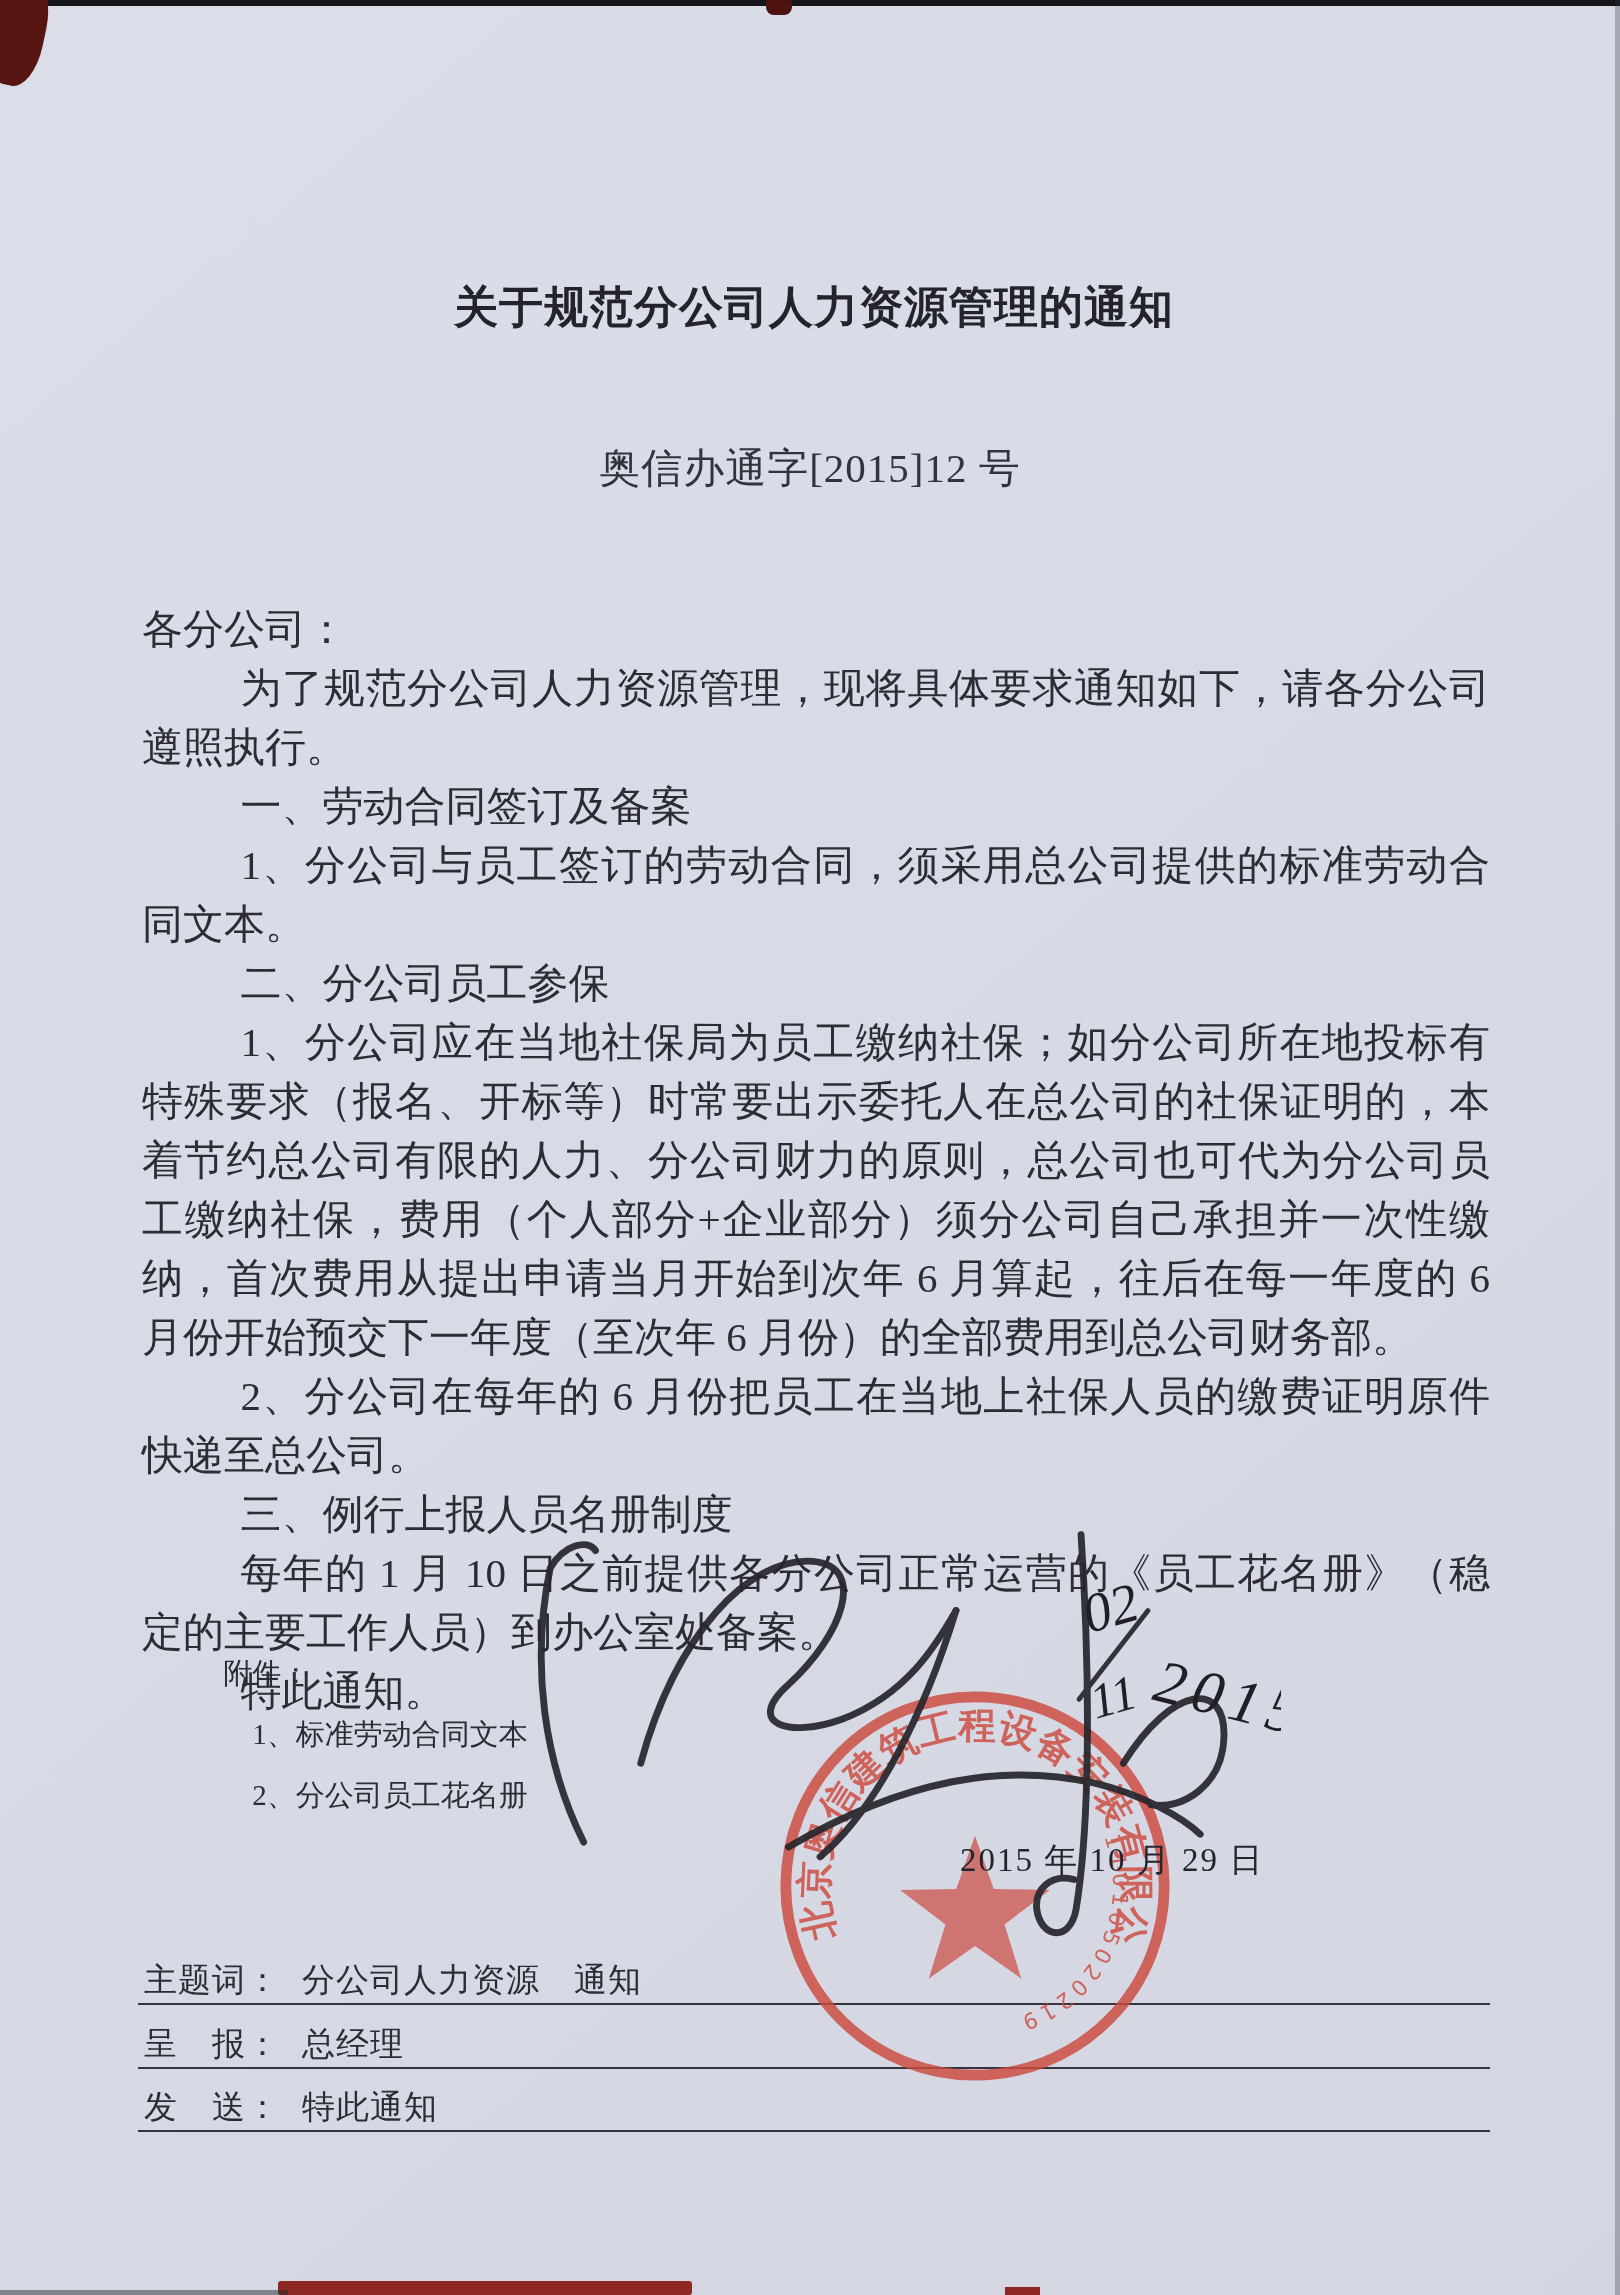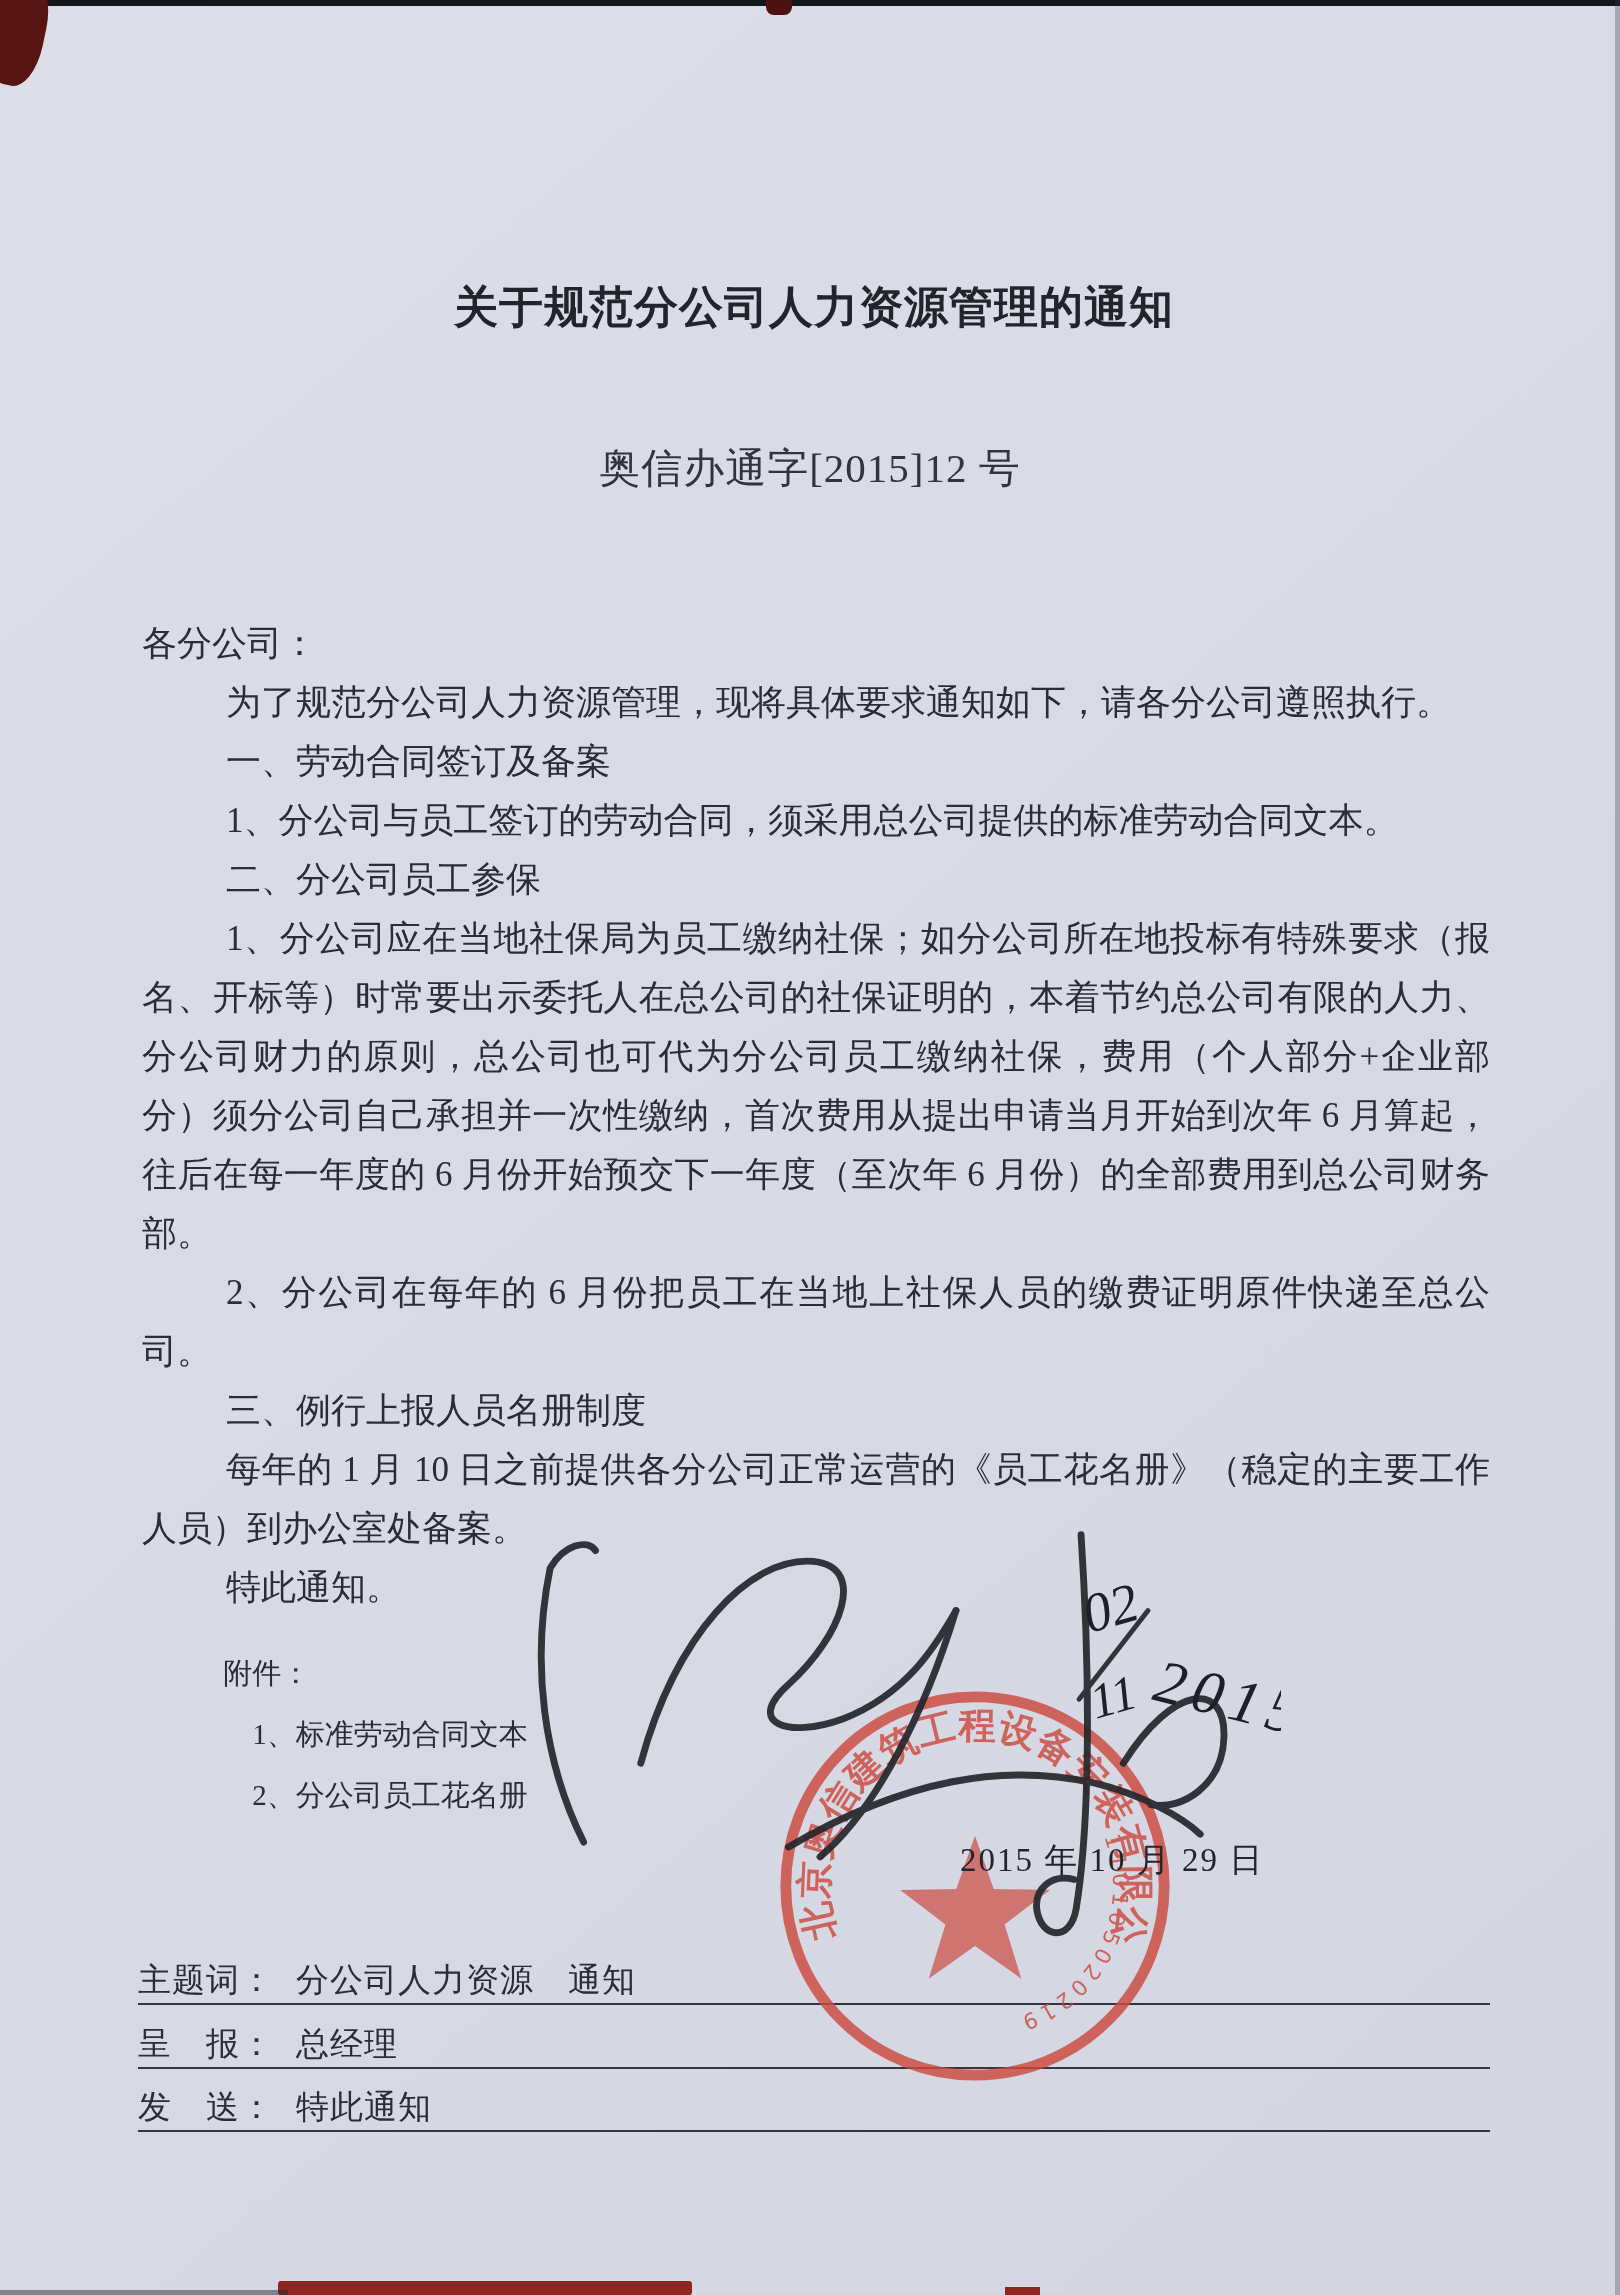--- a/index.html
+++ b/index.html
@@ -14,22 +14,22 @@
   .title{
     position:absolute;top:274px;left:0;width:100%;
     margin:4px;text-align:center;
     font-size:44px;font-weight:bold;color:#23242b;letter-spacing:1px;
   }
   .docnum{
     position:absolute;top:441px;left:0;width:100%;
     text-align:center;font-size:41px;color:#32333c;letter-spacing:1px;
   }
   .body{
-    position:absolute;top:614px;left:142px;width:1348px;
-    font-size:35px;line-height:59px;text-align:justify;color:#2b2c34;
+    position:absolute;top:600px;left:142px;width:1348px;
+    font-size:41px;line-height:59px;text-align:justify;color:#2b2c34;
   }
   .body p{margin:0;text-indent:2.4em;}
   .body p.no-indent{text-indent:0;}
   .attachments{
     position:absolute;top:1643px;left:142px;width:887px;
     font-size:29px;line-height:61px;color:#2b2c34;
   }
   .attachments p{margin:0;}
   .attachments .att-label{text-indent:2.8em;}
   .attachments .att-item{text-indent:3.8em;}
@@ -37,21 +37,21 @@
     position:absolute;top:1838px;left:960px;
     font-size:33px;letter-spacing:2px;color:#24252c;z-index:6;
   }
   .seal-svg{position:absolute;left:772px;top:1683px;width:406px;height:406px;z-index:4;}
   .sig-svg{position:absolute;left:493px;top:1517px;width:788px;height:463px;z-index:5;}
   .f-row{
     position:absolute;left:138px;width:1352px;height:45px;
     border-bottom:2px solid #34353d;
     font-size:33px;color:#2b2c34;z-index:3;white-space:nowrap;
   }
-  .f-label{letter-spacing:1px;}
+  .f-label{letter-spacing:1px;margin-left:6px;}
   .f-value{margin-left:22px;letter-spacing:1px;}
   
   .edge-top{position:absolute;left:0;top:0;width:1620px;height:5.9px;background:#14161a;z-index:9;}
   .blob-topleft{position:absolute;left:-7.9px;top:-21.7px;width:53px;height:108px;background:#571512;border-radius:42%;transform:rotate(12deg);z-index:9;}
   .mark-top{position:absolute;left:766px;top:0;width:25.6px;height:14.8px;background:#4d120f;border-radius:0 0 7.9px 7.9px;z-index:9;}
   .edge-right{position:absolute;right:0;top:0;width:4.9px;height:2295px;background:rgba(50,52,60,.30);z-index:9;}
   .strip-bottom-red{position:absolute;left:278px;top:2281px;width:414px;height:13.8px;background:#8c2721;border-radius:3px;z-index:9;}
   .dash-bottom-red{position:absolute;left:1005px;top:2287px;width:35px;height:7.9px;background:#8c2721;z-index:9;}
   .edge-bottom{position:absolute;left:0;top:2290px;width:288px;height:4.9px;background:rgba(40,42,50,.5);z-index:9;}
 </style>

